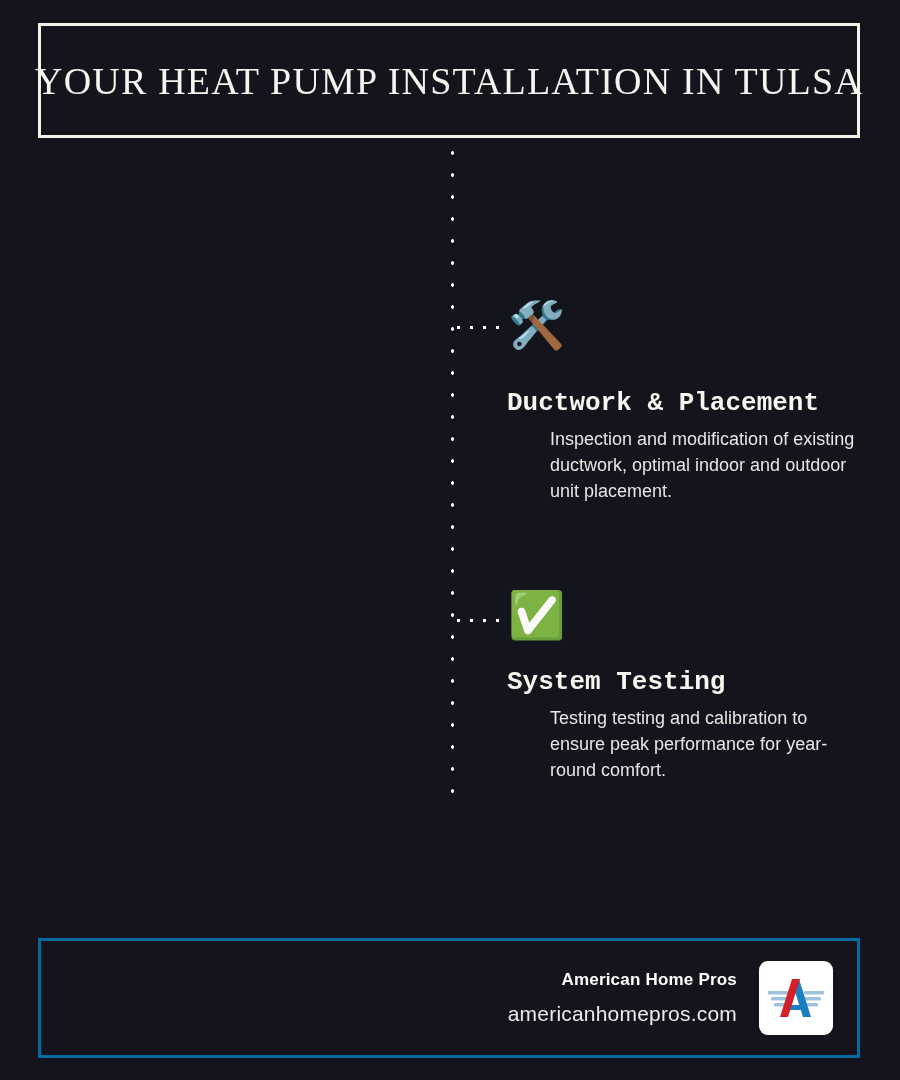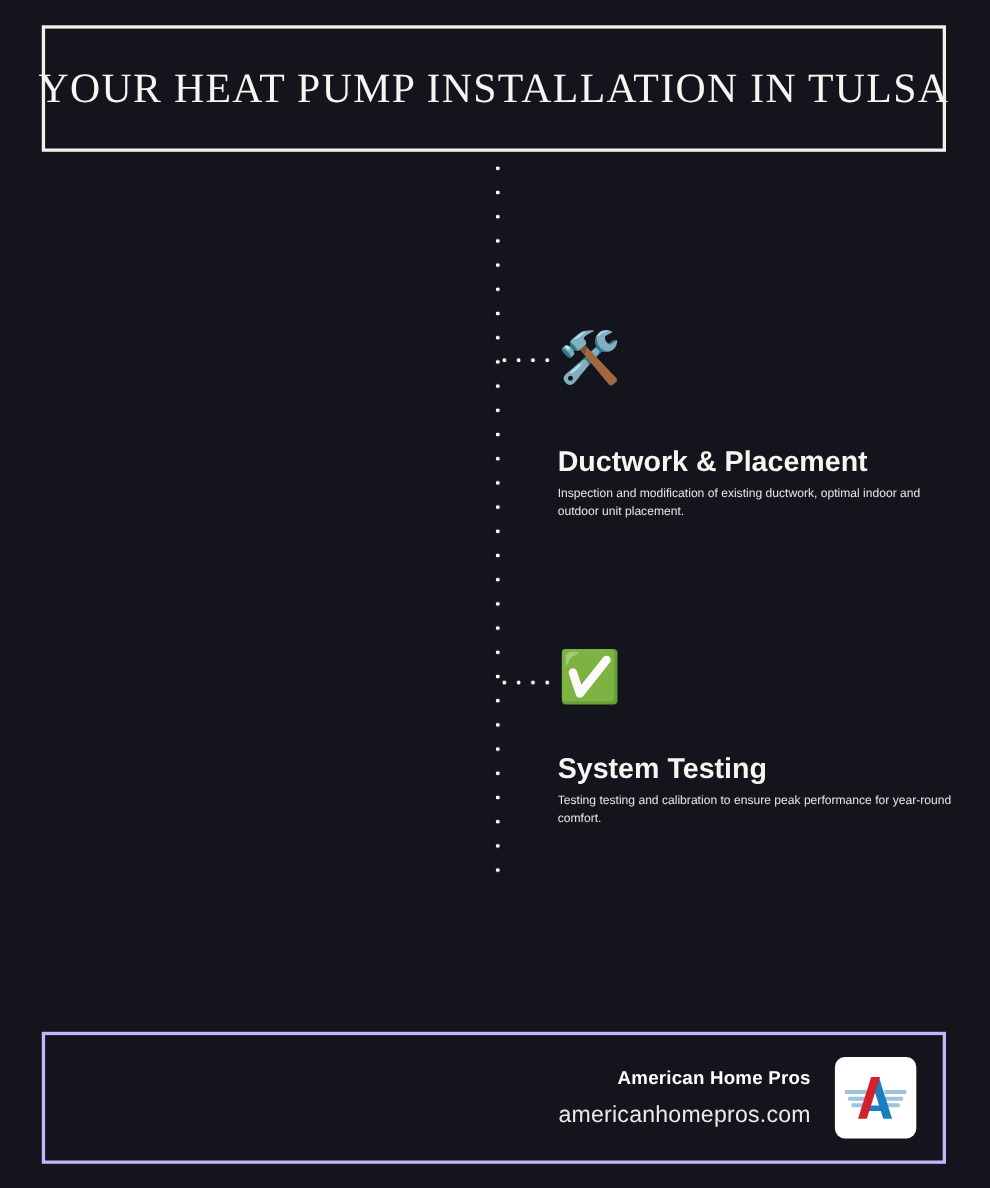--- a/index.html
+++ b/index.html
@@ -58,43 +58,43 @@
   
   .step { position:absolute; }
   .step .emoji {
     position:absolute;
     font-size:46px;
     line-height:1;
     user-select:none;
   }
   .step .txt { position:absolute; width:360px; }
   .step-title {
-    font-family:Liberation Sans, sans-serif;
+    font-family:Liberation Mono, monospace;
     font-size:26px;
     font-weight:700;
     color:#f7f5ef;
     line-height:1.2;
     margin-bottom:7px;
-    margin-top:16px;
   }
   .step-desc {
-    font-size:11px;
+    font-size:18px;
     color:#e7e6e3;
     line-height:1.45;
+    margin-left:43px;
   }
   
   .side-right .txt { left:507px; text-align:left; }
   .side-right .emoji { left:508px; }
 
   
   #footer-box {
     position:absolute;
     left:38px; top:938px;
     width:822px; height:120px;
-    border:3px solid #c4b5fd;
+    border:3px solid #0369a1;
     background:#14141d;
     display:flex; align-items:center; justify-content:flex-end;
     padding-right:24px;
   }
   #footer-text { text-align:right; margin-right:22px; }
   #brand-name {
     font-size:17px; font-weight:700; color:#ffffff;
     letter-spacing:.2px; margin-bottom:12px;
   }
   #brand-site { font-size:21px; color:#eceaea; letter-spacing:.2px;margin-left:44px; }

